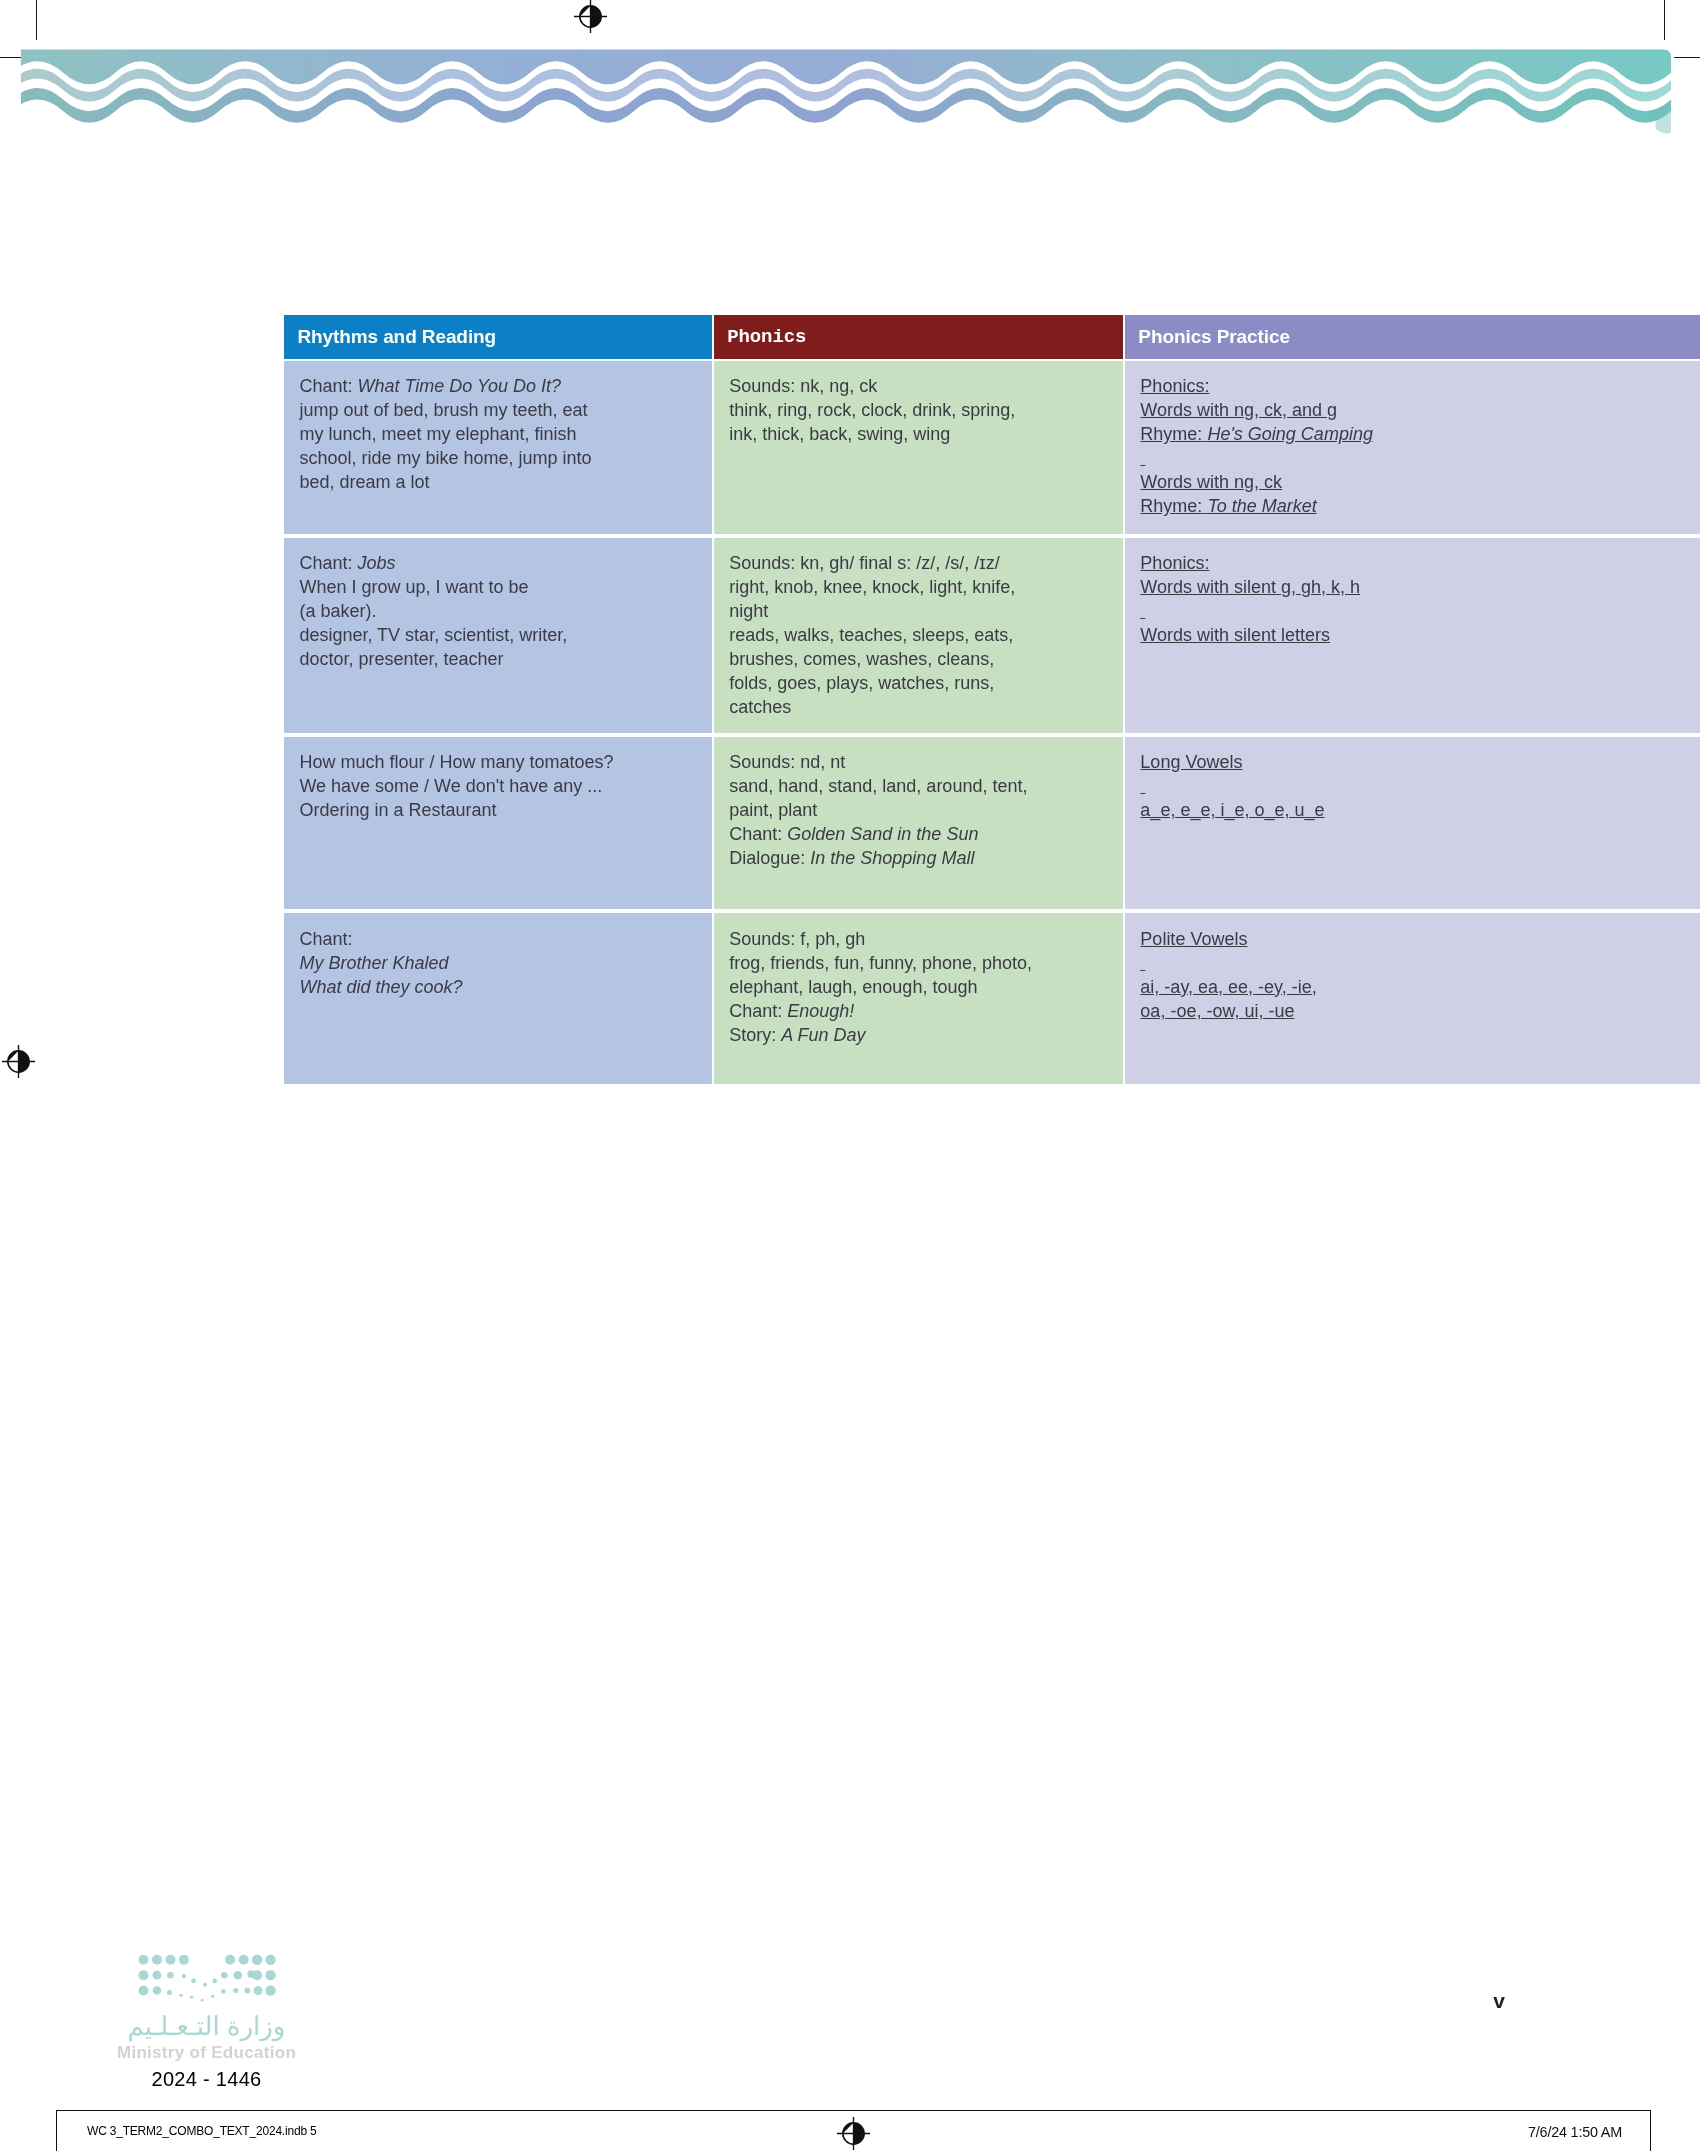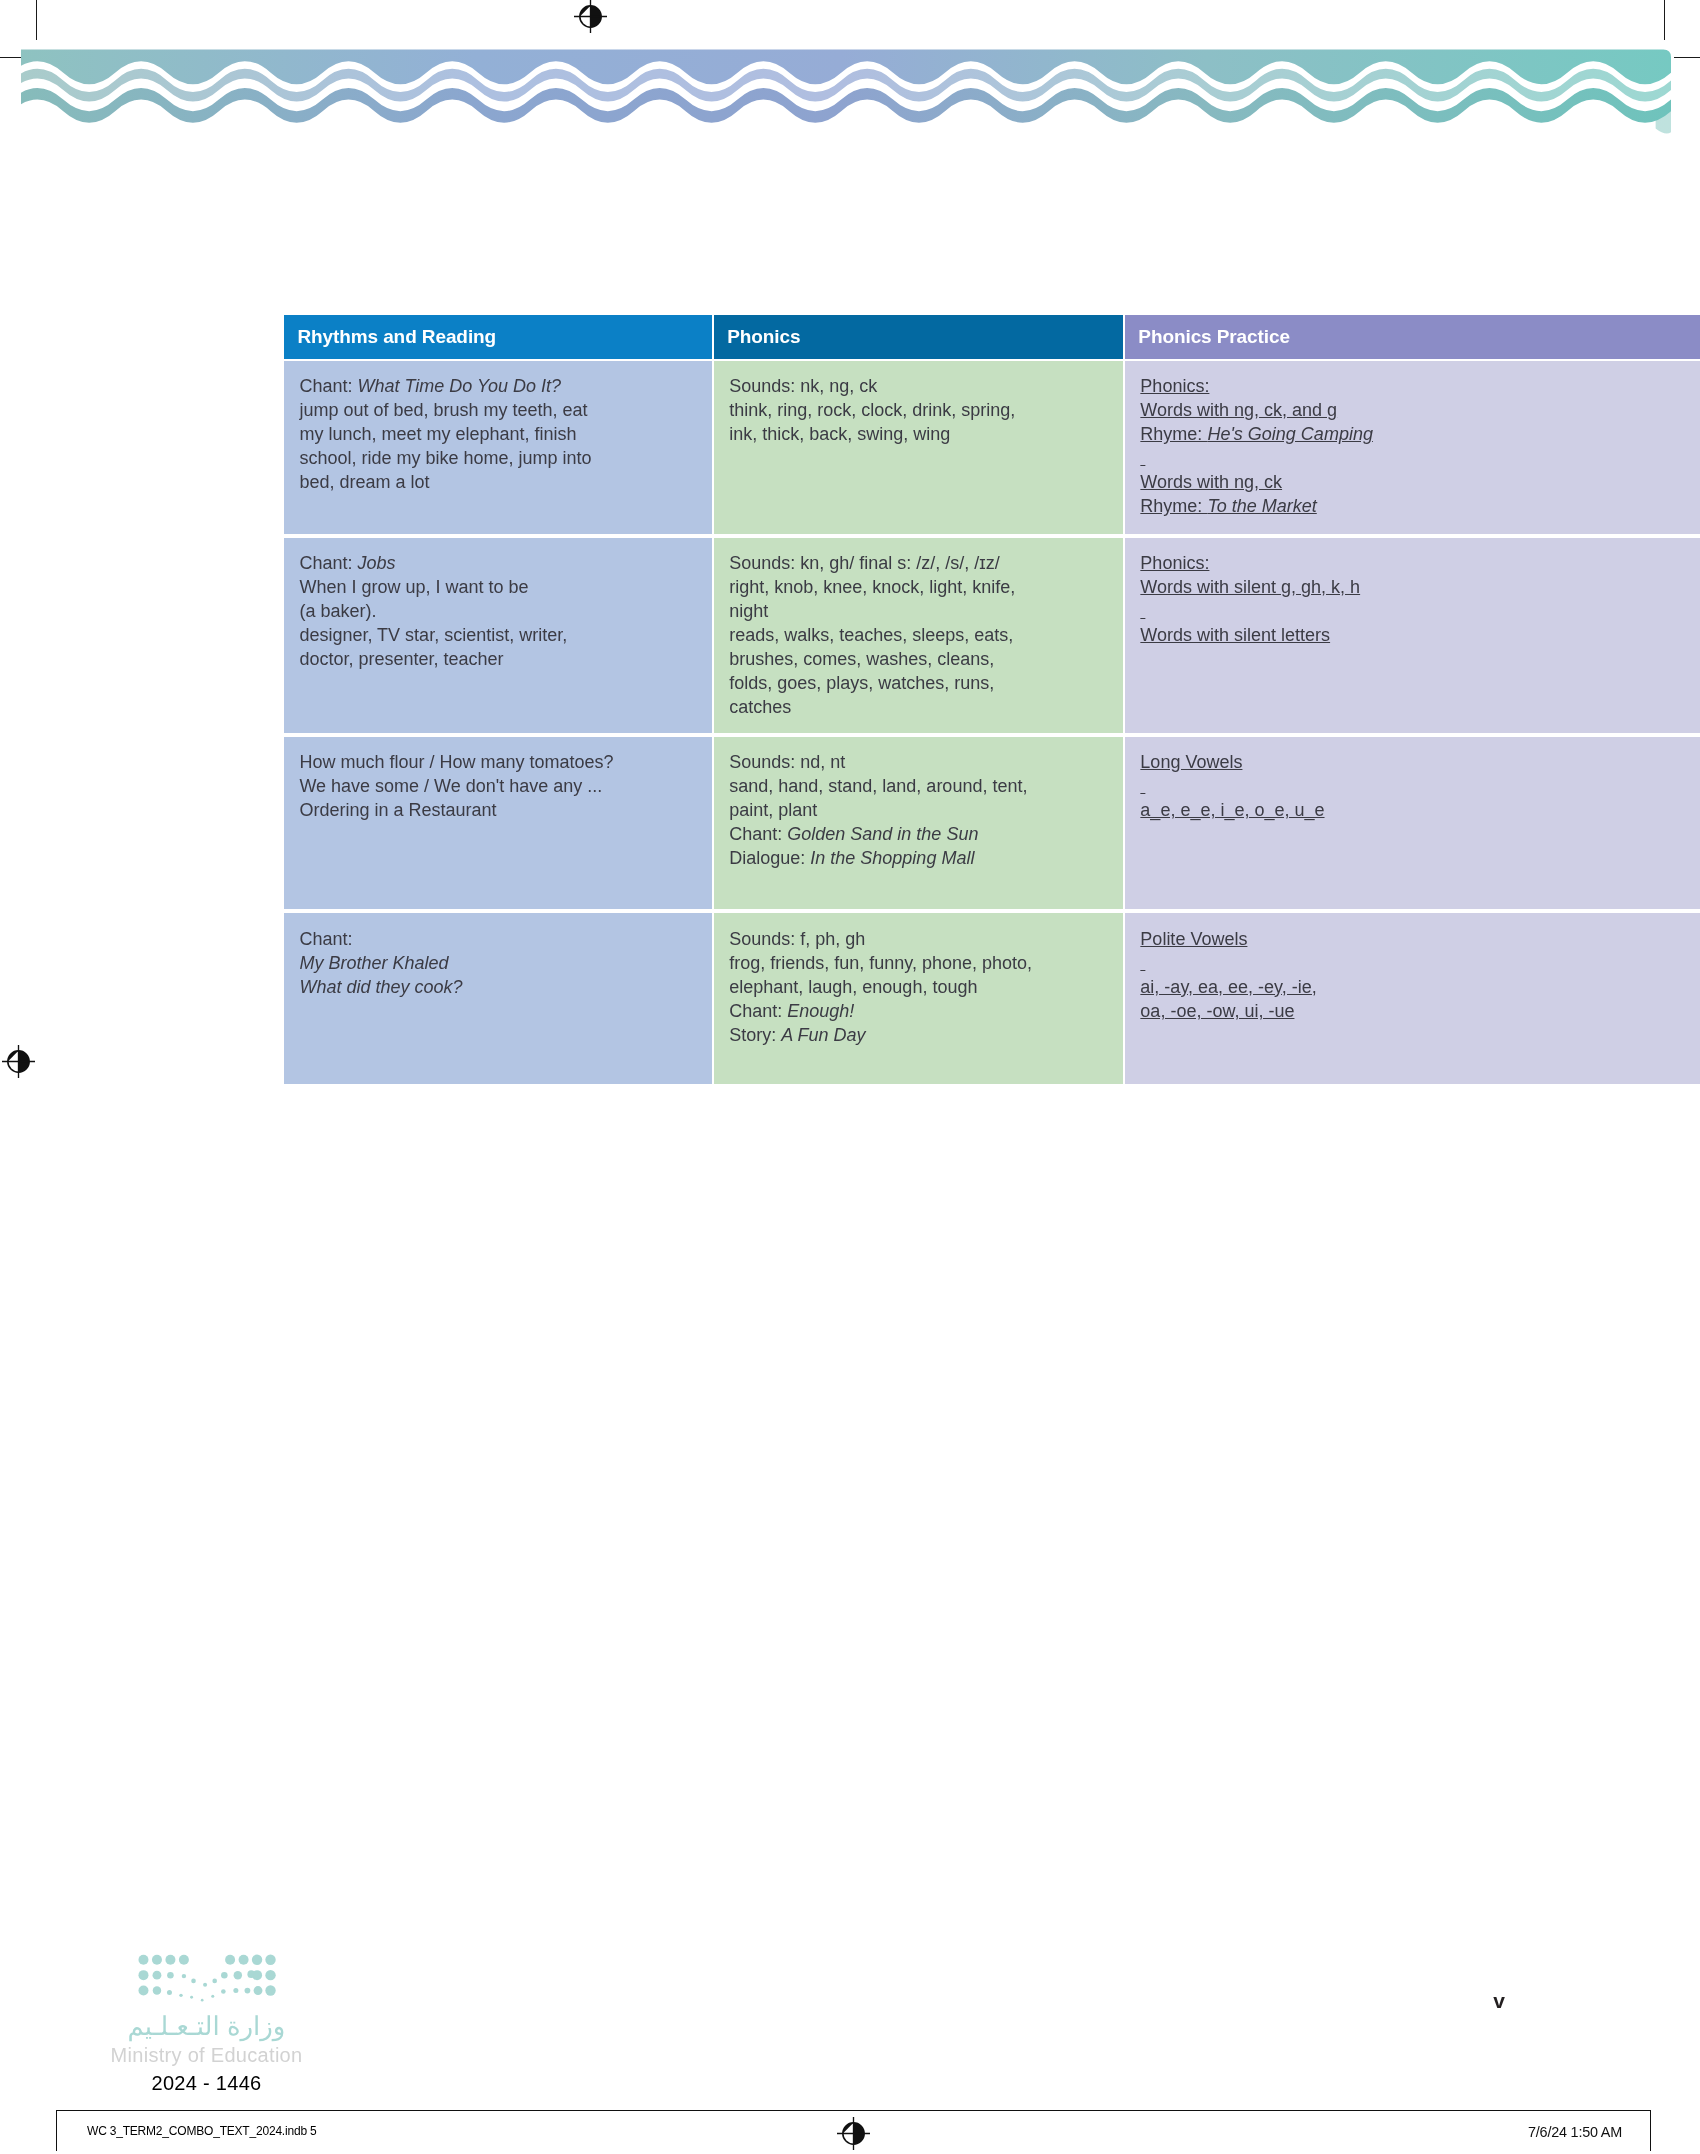--- a/index.html
+++ b/index.html
@@ -28,21 +28,21 @@
   .curric-table th{
     padding:10.6px 13.4px 11.5px 13.4px;
     text-align:left;vertical-align:middle;
     color:#ffffff;font-size:19px;font-weight:bold;
     letter-spacing:-0.1px;
     border-right:2.9px solid #ffffff;
     height:19px;
   }
   .curric-table th:last-child{border-right:none;}
   .th-blue{background:#0b80c6;}
-  .th-green{background:#0369a1;}
+  .th-green{background:#7f1d1d;font-family:Liberation Mono, monospace;}
   .th-purple{background:#8b8cc6;margin-left:39px;}
 
   .curric-table td{
     padding:13.4px 15.4px 13.4px 15.4px;
     vertical-align:top;
     font-size:18px;line-height:24px;color:#3b3b44;
     border-right:2.9px solid #ffffff;
     border-top:4.8px solid #ffffff;
   }
   .curric-table td:last-child{border-right:none;}
@@ -62,21 +62,21 @@
   tr.r3 td{height:146px;}
   tr.r4 td{height:144px;}
 
   
   .moe-logo{position:absolute;left:96px;top:1952px;width:221px;text-align:center;}
   .moe-dots{display:block;width:154px;height:54px;margin:0 auto 5.8px auto;}
   .moe-ar{
     display:block;font-size:26px;color:#a9d8d4;letter-spacing:1px;
     direction:rtl;line-height:1.1;margin-bottom:1.9px;
   }
-  .moe-en{display:block;font-size:20px;color:#d2d2d2;letter-spacing:0.3px;line-height:1.3;}
+  .moe-en{display:block;font-size:17px;color:#d2d2d2;letter-spacing:0.3px;line-height:1.3;font-weight:bold;}
   .moe-yr{display:block;font-size:20px;color:#000000;letter-spacing:0.3px;line-height:1.5;}
 
   .page-folio{
     position:absolute;left:1470px;top:1989px;width:58px;text-align:center;
     font-size:21px;font-weight:bold;color:#231f20;
   }
 
   .printer-bar{
     position:absolute;left:56px;top:2110px;width:1595px;height:42px;
     border-top:1.4px solid #111;

